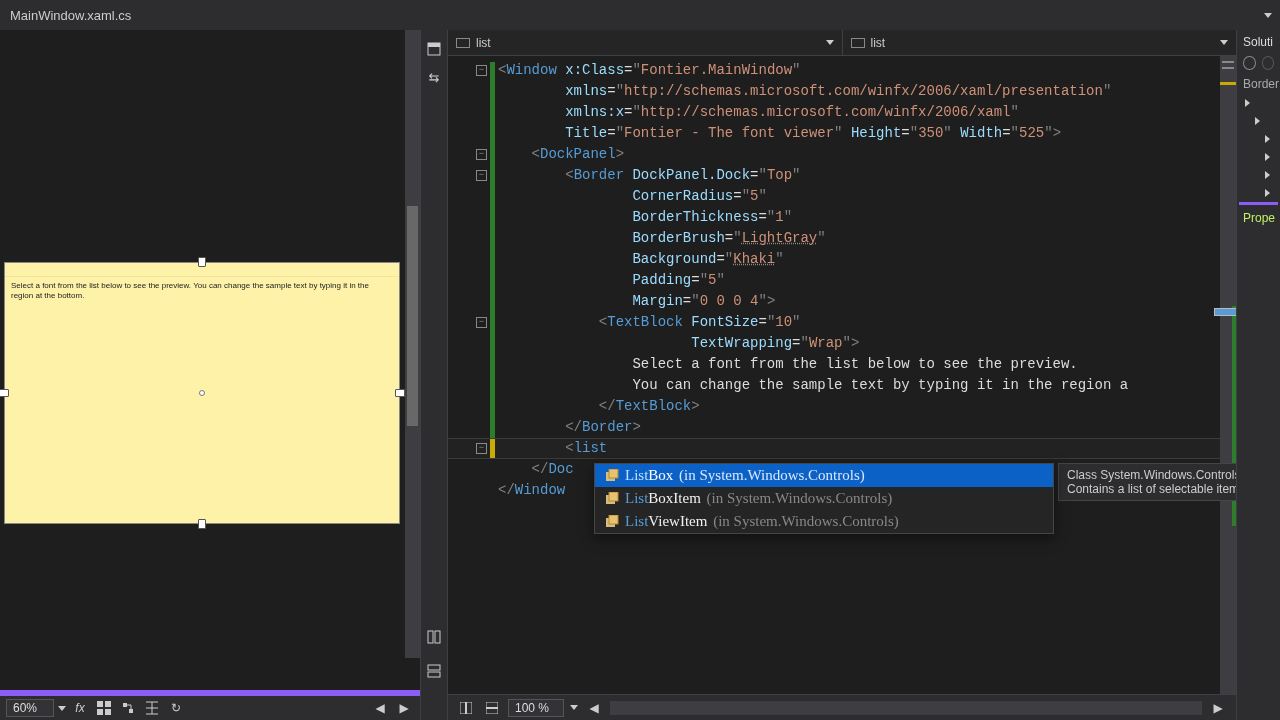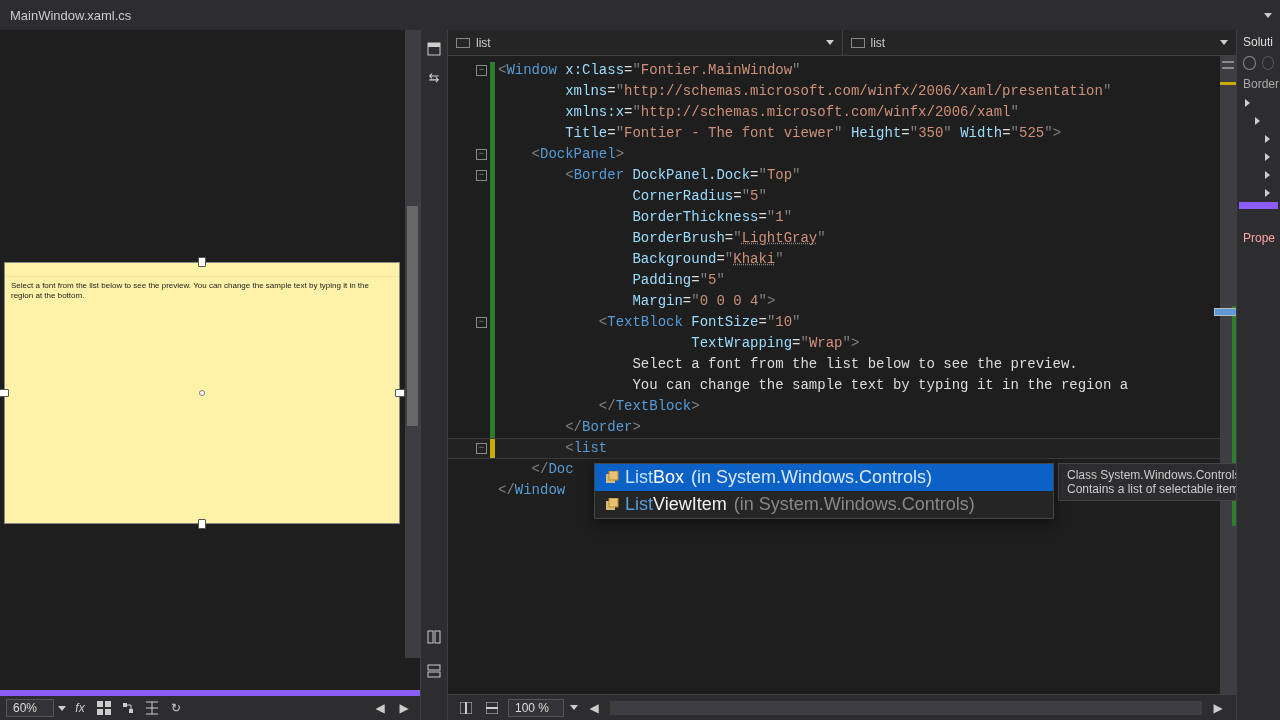--- a/index.html
+++ b/index.html
@@ -234,22 +234,22 @@
     height: 21px;
     background: rgba(255,255,255,0.02);
     border-top: 1px solid #3a3a3a;
     border-bottom: 1px solid #3a3a3a;
   }
   .intellisense {
     position: absolute;
     background: #252526;
     border: 1px solid #454545;
     box-shadow: 0 4px 12px rgba(0,0,0,0.5);
-    font-family: Liberation Sans, sans-serif;
-    font-size: 18px;
+    font-family: Liberation Serif, serif;
+    font-size: 15px;
     z-index: 10;
   }
   .int-item {
     display: flex;
     align-items: center;
     gap: 6px;
     padding: 3px 10px;
     cursor: pointer;
     white-space: nowrap;
   }
@@ -332,23 +332,23 @@
     padding-left: 6px;
     font-size: 11px;
     color: #ccc;
   }
   .tree-stub .arrow {
     display:inline-block;width:0;height:0;border-top:4px solid transparent;border-bottom:4px solid transparent;border-left:5px solid #ccc;margin-right:4px;
   }
   .tree-stub div { padding: 3px 0;}
   .props-stub {
     font-size: 12px;
-    padding: 22px 4px;
-    border-top:7px solid #8b5cf6;
-    color:#fca5a5;
+    padding: 6px 4px;
+    border-top:3px solid #8b5cf6;
+    color:#bef264;
   }
   .spacer { flex: 1; }
   .chev-down { 
     width: 0; height: 0;
     border-left: 4px solid transparent;
     border-right: 4px solid transparent;
     border-top: 5px solid #ccc;
     display: inline-block;
   }
   .grip-icon {
@@ -470,20 +470,29 @@
             </span>
             <span><span class="int-match">List</span>Box <span class="int-ns">(in System.Windows.Controls)</span></span>
           </div>
           <div class="int-item">
             <span class="int-icon">
               <svg width="14" height="14" viewBox="0 0 14 14">
                 <rect x="1" y="3" width="9" height="9" fill="#d7ba7d"></rect>
                 <rect x="4" y="0" width="9" height="9" fill="#e8c172" stroke="#b58b2a"></rect>
               </svg>
             </span>
+            <span><span class="int-match">List</span>BoxItem <span class="int-ns">(in System.Windows.Controls)</span></span>
+          </div>
+          <div class="int-item">
+            <span class="int-icon">
+              <svg width="14" height="14" viewBox="0 0 14 14">
+                <rect x="1" y="3" width="9" height="9" fill="#d7ba7d"></rect>
+                <rect x="4" y="0" width="9" height="9" fill="#e8c172" stroke="#b58b2a"></rect>
+              </svg>
+            </span>
             <span><span class="int-match">List</span>ViewItem <span class="int-ns">(in System.Windows.Controls)</span></span>
           </div>
         </div>
       <div class="tooltip" style="left:610px; top:407px">
         <div>Class System.Windows.Controls.L</div>
         <div>Contains a list of selectable item</div>
       </div>
 
       <div class="code-vscroll">
         <div style="position:absolute;top:4px;left:2px;right:2px;height:10px;display:flex;align-items:center;justify-content:center">

